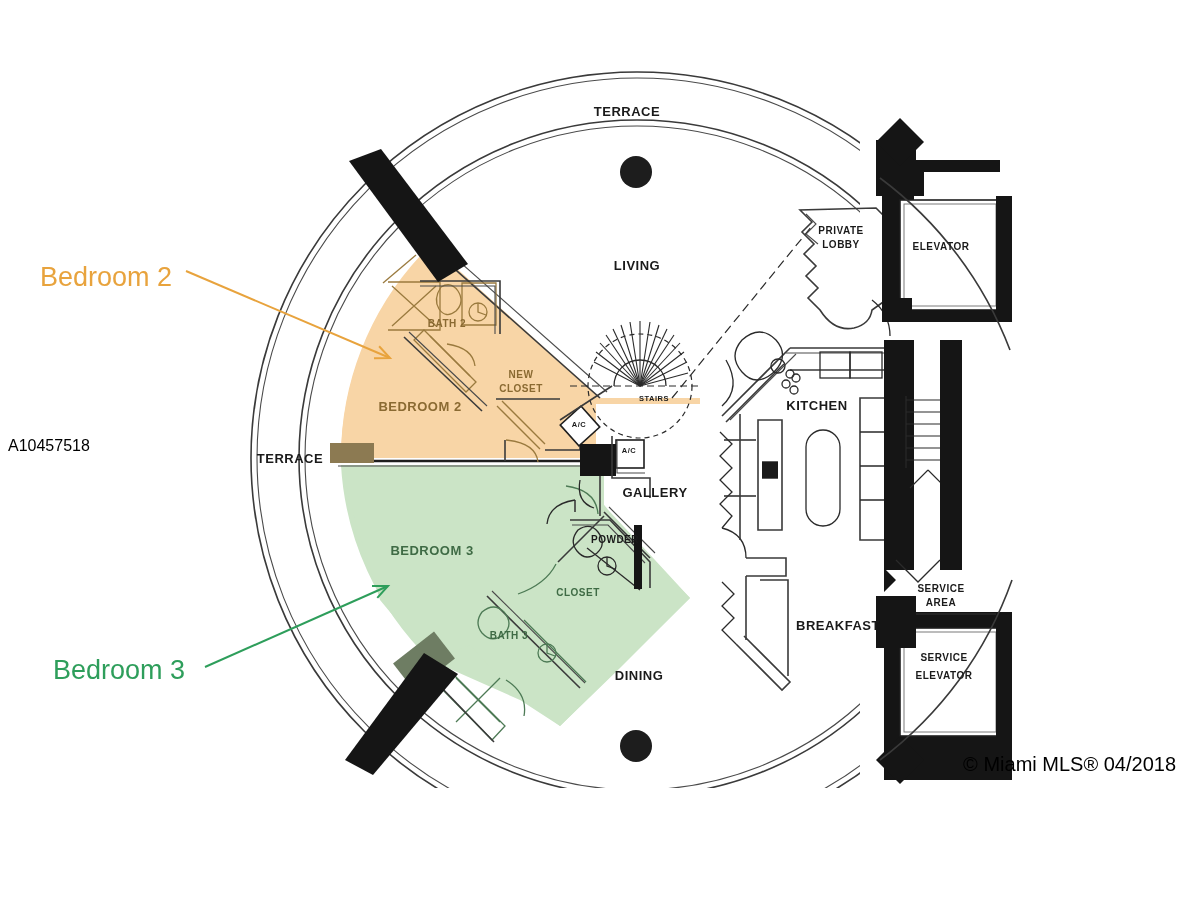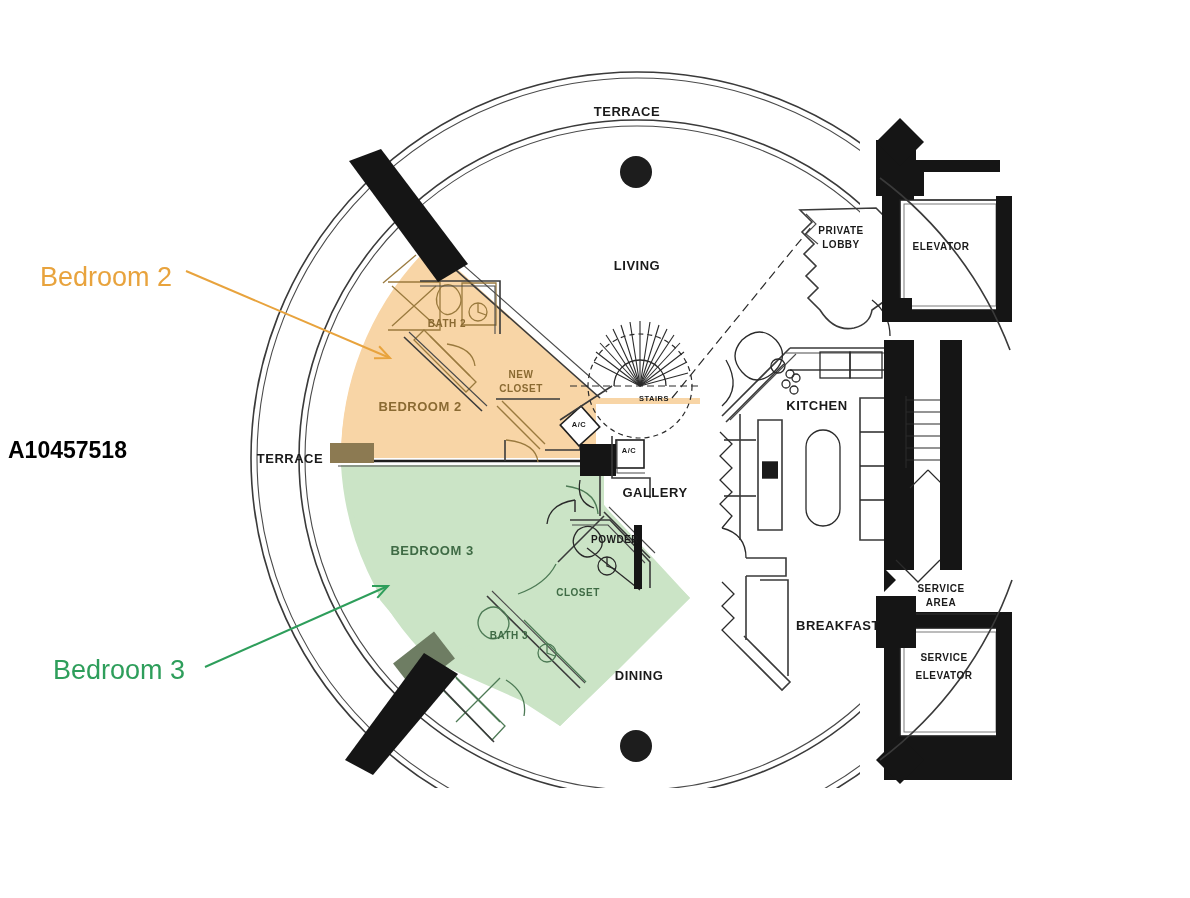--- a/index.html
+++ b/index.html
@@ -47,23 +47,22 @@
   .plan-label-green {
     fill: #3f6b45;
   }
   .callout-text {
     font-family: "Liberation Sans", sans-serif;
     font-size: 27px;
     font-weight: normal;
   }
   .mls-id {
     font-family: "Liberation Sans", sans-serif;
-    font-size: 23px;
+    font-size: 16px;
     fill: #9b9b9b;
-    font-weight: bold;
   }
   .watermark {
     font-family: "Liberation Sans", sans-serif;
     font-size: 20px;
     fill: #b4b4bc;
   }
   .wall-thin   { fill: none; stroke: #3a3a3a; stroke-width: 1.6; }
   .wall-hair   { fill: none; stroke: #4a4a4a; stroke-width: 1.1; }
   .wall-med    { fill: none; stroke: #1f1f1f; stroke-width: 2.4; }
   .wall-solid  { fill: #151515; stroke: none; }
@@ -395,14 +394,17 @@
 
   <div id="callout-layer">
       <div class="callout-text" style="position: absolute; left: 40px; top: 262px; color: rgb(232, 163, 61);">Bedroom 2</div>
       <div class="callout-text" style="position: absolute; left: 53px; top: 655px; color: rgb(46, 158, 91);">Bedroom 3</div>
     </div>
 
   <div style="position:absolute;left:8px;top:437px;">
     <span class="mls-id">A10457518</span>
   </div>
 
+  <div style="position:absolute;right:14px;bottom:12px;">
+    <span class="watermark">© Miami MLS® 04/2018</span>
+  </div>
 
 </div>
 
 </body></html>

